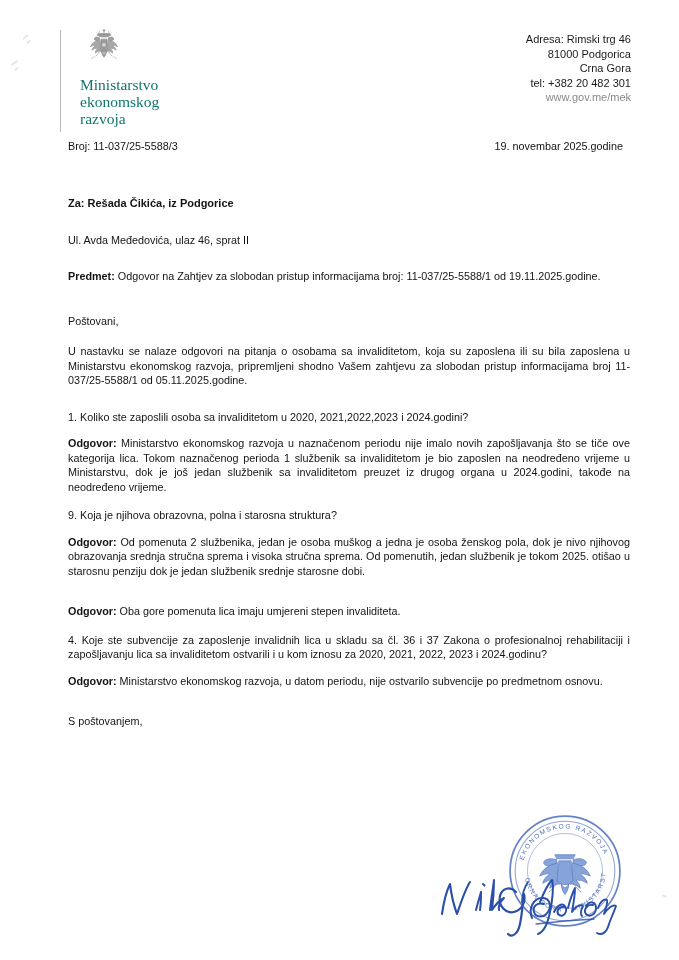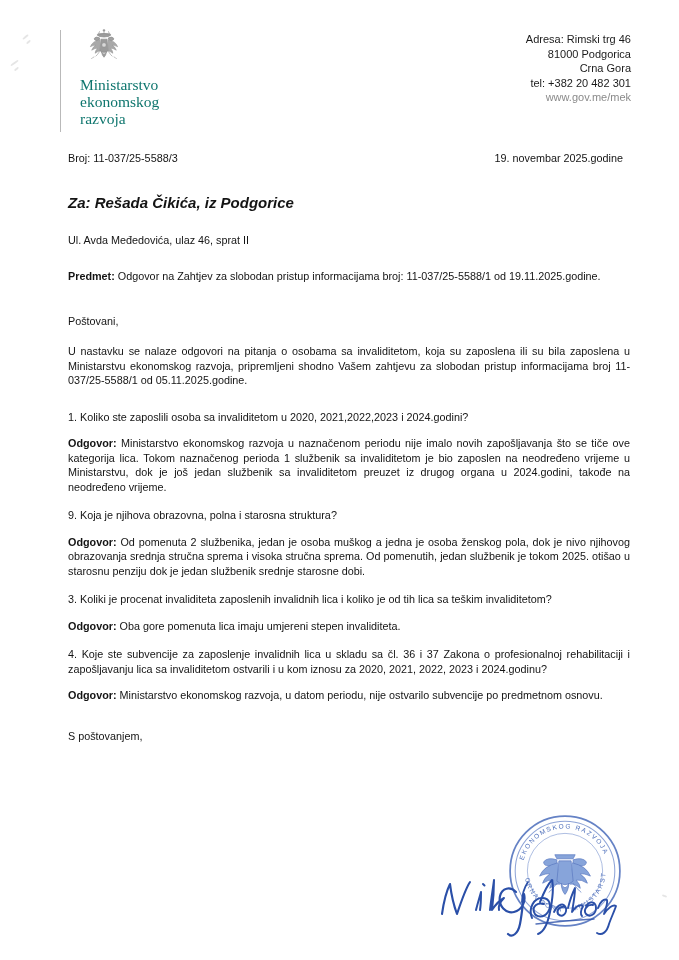--- a/index.html
+++ b/index.html
@@ -67,21 +67,21 @@
     line-height: 14.6px;
     color: #1b1b1b;
   }
   .address .url { color: #8a8a8a; }
 
   
   .meta-row {
     position: absolute;
     left: 68px;
     right: 48px;
-    top: 152px;
+    top: 140px;
     display: flex;
     justify-content: space-between;
     font-size: 10.8px;
     color: #141414;
   }
   .meta-date { margin-right: 8px; }
 
   
   .content {
     position: absolute;
@@ -96,21 +96,21 @@
   .just { text-align: justify; }
   .b { font-weight: bold; }
 
   .sp-12 { height: 12px; }
   .sp-14 { height: 14px; }
   .sp-16 { height: 16px; }
   .sp-22 { height: 22px; }
   .sp-26 { height: 26px; }
   .sp-30 { height: 30px; }
 
-  .to-line { font-weight: bold; font-size: 15px; font-style: italic; }
+  .to-line { font-weight: bold; font-size: 11px; }
 
   
   .sign-zone {
     position: absolute;
     left: 400px;
     top: 800px;
     width: 260px;
     height: 150px;
   }
   .seal {
@@ -212,21 +212,20 @@
     <p class="just">1. Koliko ste zaposlili osoba sa invaliditetom u 2020, 2021,2022,2023 i 2024.godini?</p>
     <div class="sp-12"></div>
     <p class="just"><span class="b">Odgovor:</span><span> Ministarstvo ekonomskog razvoja u naznačenom periodu nije imalo novih zapošljavanja što se tiče ove kategorija lica. Tokom naznačenog perioda 1 službenik sa invaliditetom je bio zaposlen na neodređeno vrijeme u Ministarstvu, dok je još jedan službenik sa invaliditetom preuzet iz drugog organa u 2024.godini, takođe na neodređeno vrijeme.</span></p>
 
     <div class="sp-14"></div>
     <p class="just">9. Koja je njihova obrazovna, polna i starosna struktura?</p>
     <div class="sp-12"></div>
     <p class="just"><span class="b">Odgovor:</span><span> Od pomenuta 2 službenika, jedan je osoba muškog a jedna je osoba ženskog pola, dok je nivo njihovog obrazovanja srednja stručna sprema i visoka stručna sprema.  Od pomenutih, jedan službenik je tokom 2025. otišao u starosnu penziju dok je jedan službenik srednje starosne dobi.</span></p>
 
     <div class="sp-14"></div>
-    <p class="just">3. Koliki je procenat invaliditeta zaposlenih invalidnih lica i koliko je od tih lica sa teškim invaliditetom?</p>
     <div class="sp-12"></div>
     <p class="just"><span class="b">Odgovor:</span><span> Oba gore pomenuta lica imaju umjereni stepen invaliditeta.</span></p>
 
     <div class="sp-14"></div>
     <p class="just">4. Koje ste subvencije za zaposlenje invalidnih lica u skladu sa čl. 36 i 37 Zakona o profesionalnoj rehabilitaciji i zapošljavanju lica sa invaliditetom ostvarili i u kom iznosu za 2020, 2021, 2022, 2023 i 2024.godinu?</p>
     <div class="sp-12"></div>
     <p class="just"><span class="b">Odgovor:</span><span> Ministarstvo ekonomskog razvoja, u datom periodu, nije ostvarilo subvencije po predmetnom osnovu.</span></p>
 
     <div class="sp-26"></div>
     <p>S poštovanjem,</p>

